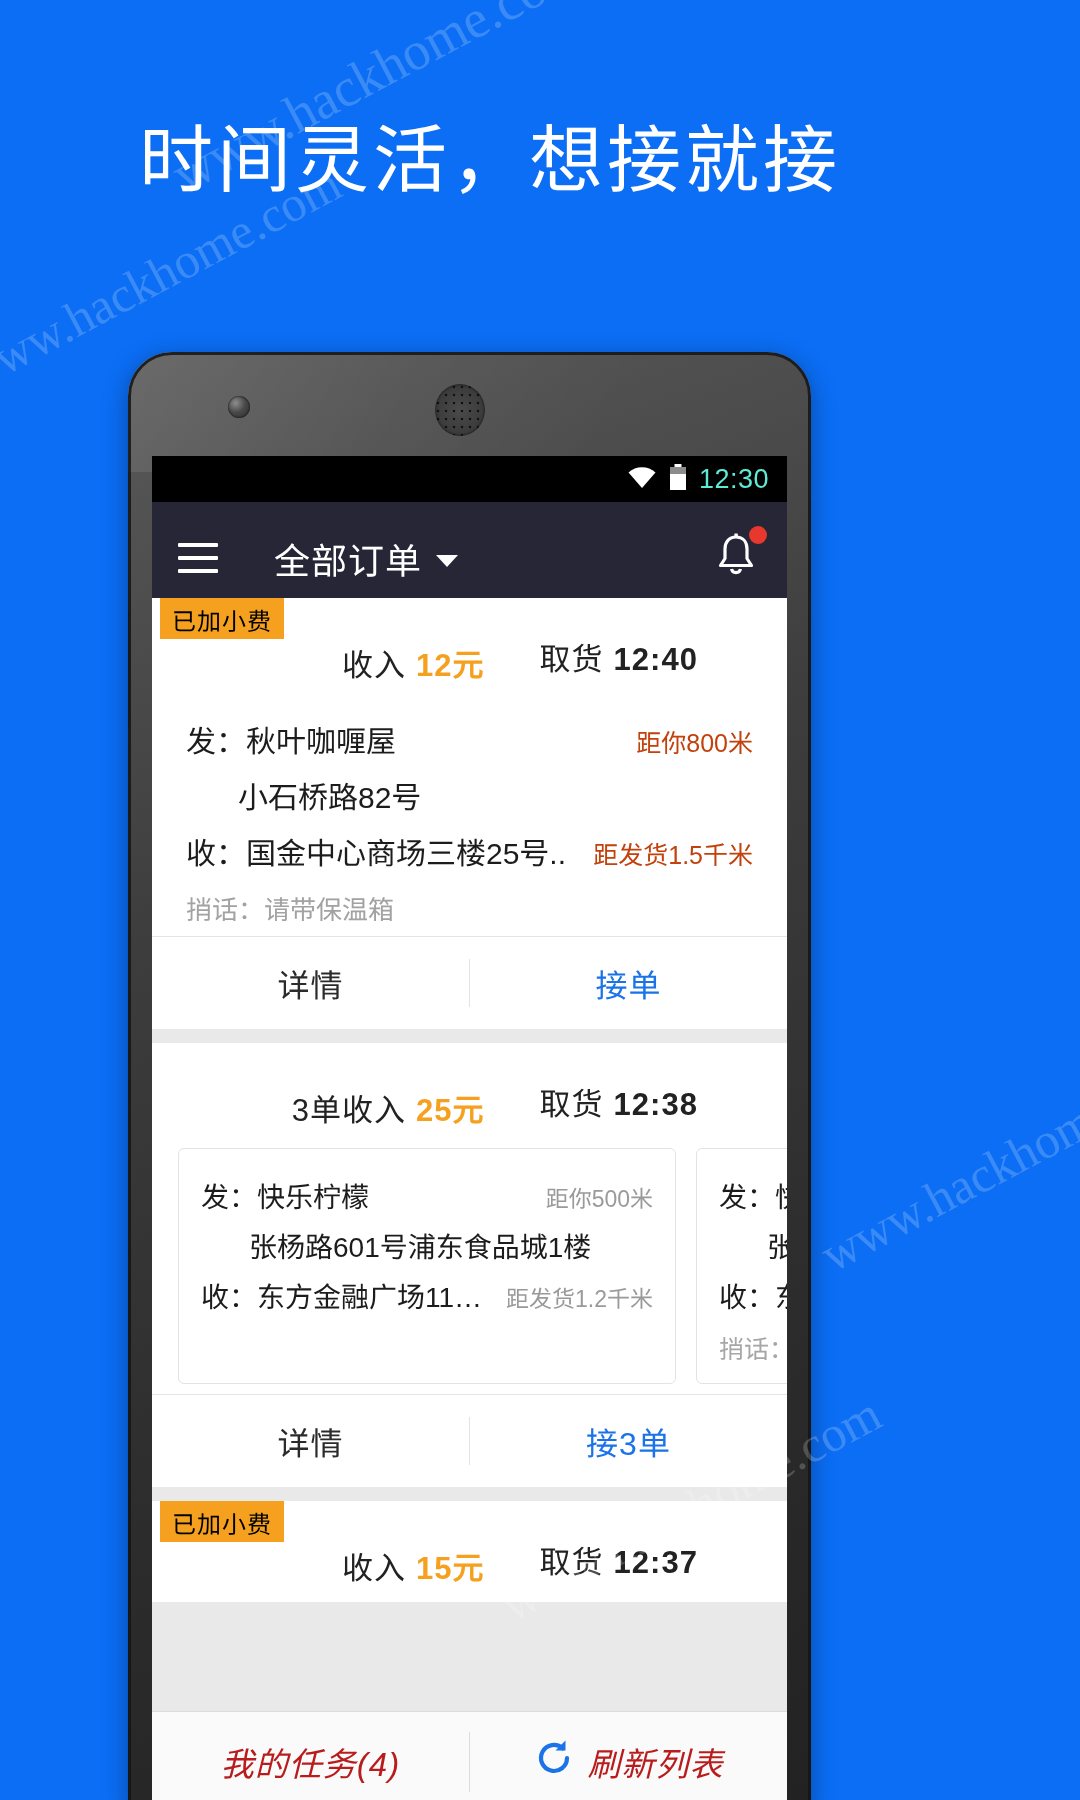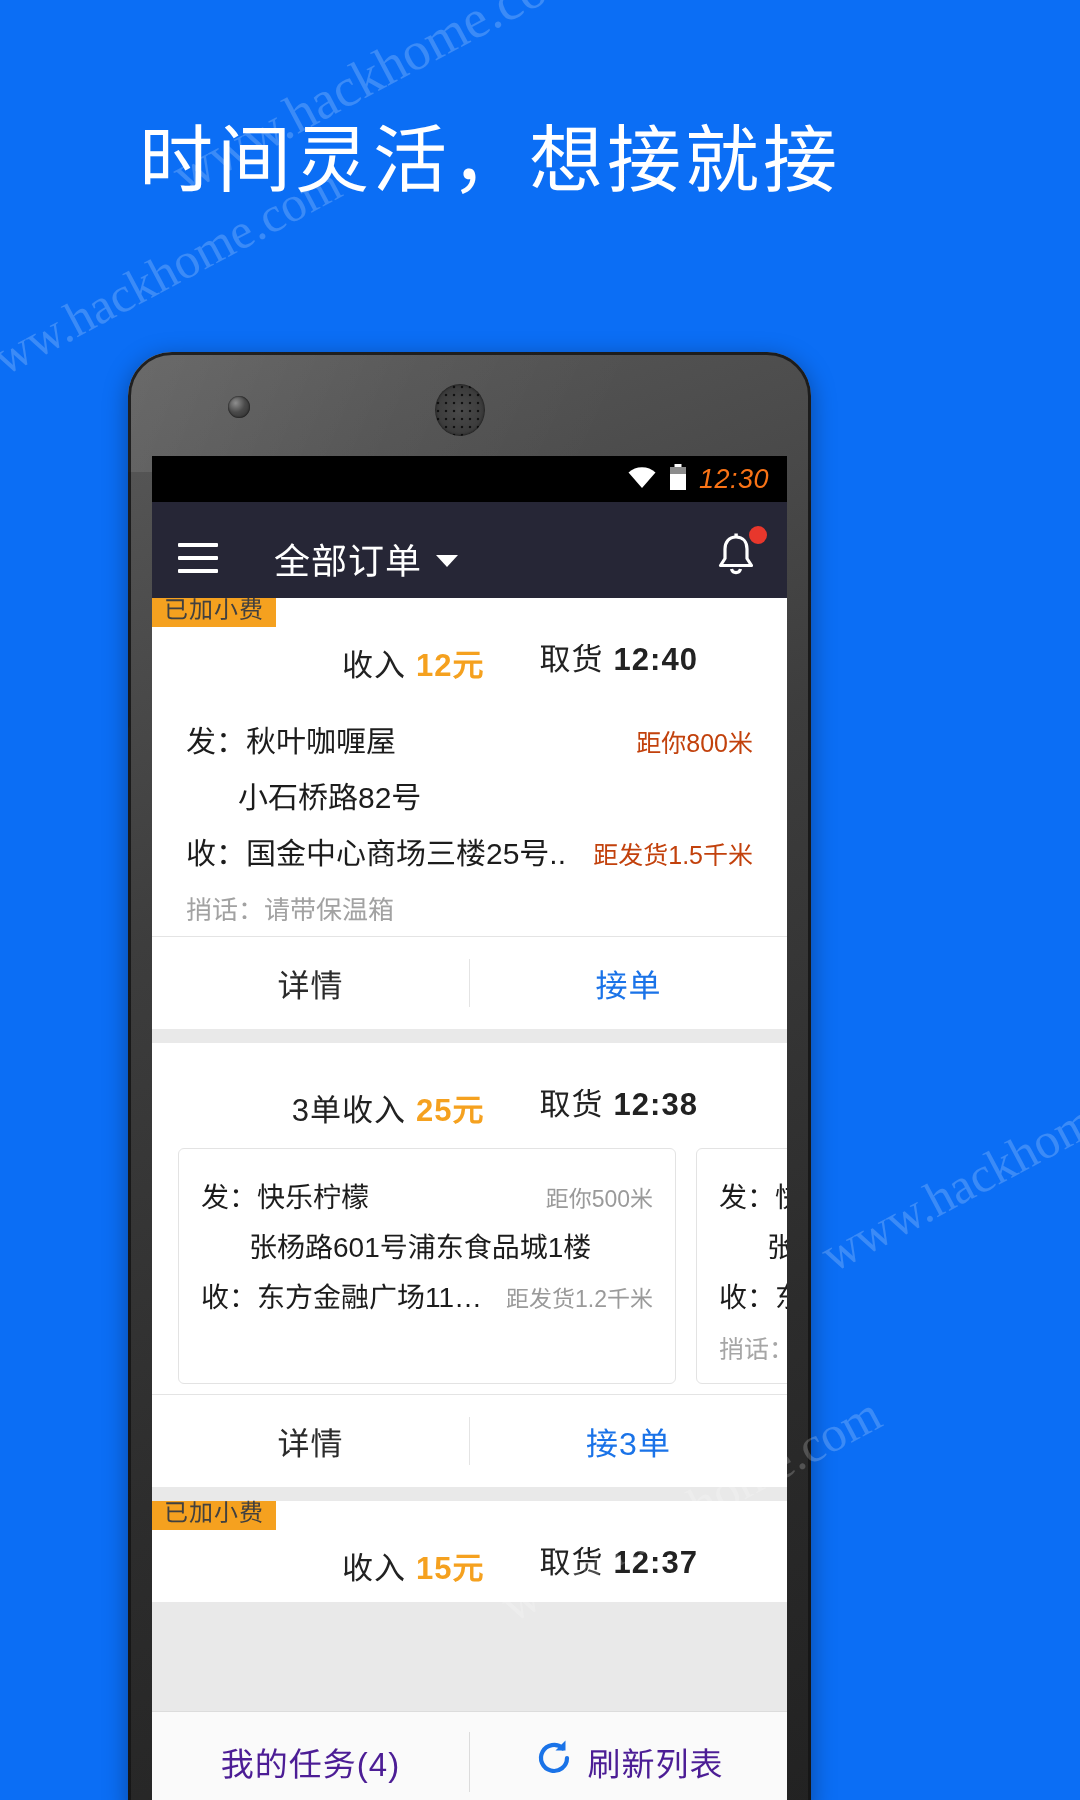--- a/index.html
+++ b/index.html
@@ -131,24 +131,23 @@
     height: 46px;
     background: #000;
     display: flex;
     align-items: center;
     justify-content: flex-end;
     padding-right: 18px;
     box-sizing: border-box;
     gap: 12px;
   }
   .sb-time {
-    color: #f97316;
+    color: #5eead4;
     font-size: 27px;
     letter-spacing: 0.5px;
-    font-style: italic;
   }
   .icon-wifi { display: block; }
   .icon-battery { display: block; }
 
   
   .toolbar {
     height: 96px;
     background: #262636;
     display: flex;
     align-items: center;
@@ -201,25 +200,25 @@
     position: relative;
   }
   .gap { height: 14px; background: #e9e9e9; }
 
   .card {
     background: #fff;
     position: relative;
   }
   .tip-badge {
     position: absolute;
-    top: 0; left: 0;
+    top: 0; left: 8px;
     background: #f5a11f;
-    color: #404040;
+    color: #000000;
     font-size: 24px;
-    padding: 0 12px 5px;
+    padding: 12px 12px 5px;
     line-height: 1;
     letter-spacing: 1px;
   }
 
   .card-head {
     display: flex;
     align-items: center;
     padding: 30px 34px 14px;
     box-sizing: border-box;
   }
@@ -346,23 +345,24 @@
     align-items: center;
     z-index: 20;
   }
   .bb-item {
     flex: 1;
     display: flex;
     align-items: center;
     justify-content: center;
     gap: 14px;
     font-size: 33px;
-    color: #4c1d95;
+    color: #b91c1c;
     letter-spacing: 1px;
     cursor: pointer;
+    font-style: italic;
   }
   .bb-div { width: 1px; height: 60px; background: #dcdcdc; }
 </style>
 </head>
 <body>
 
 <div class="wm w1">www.hackhome.com</div>
 <div class="wm w2">www.hackhome.com</div>
 
 <div class="headline">时间灵活，想接就接</div>

